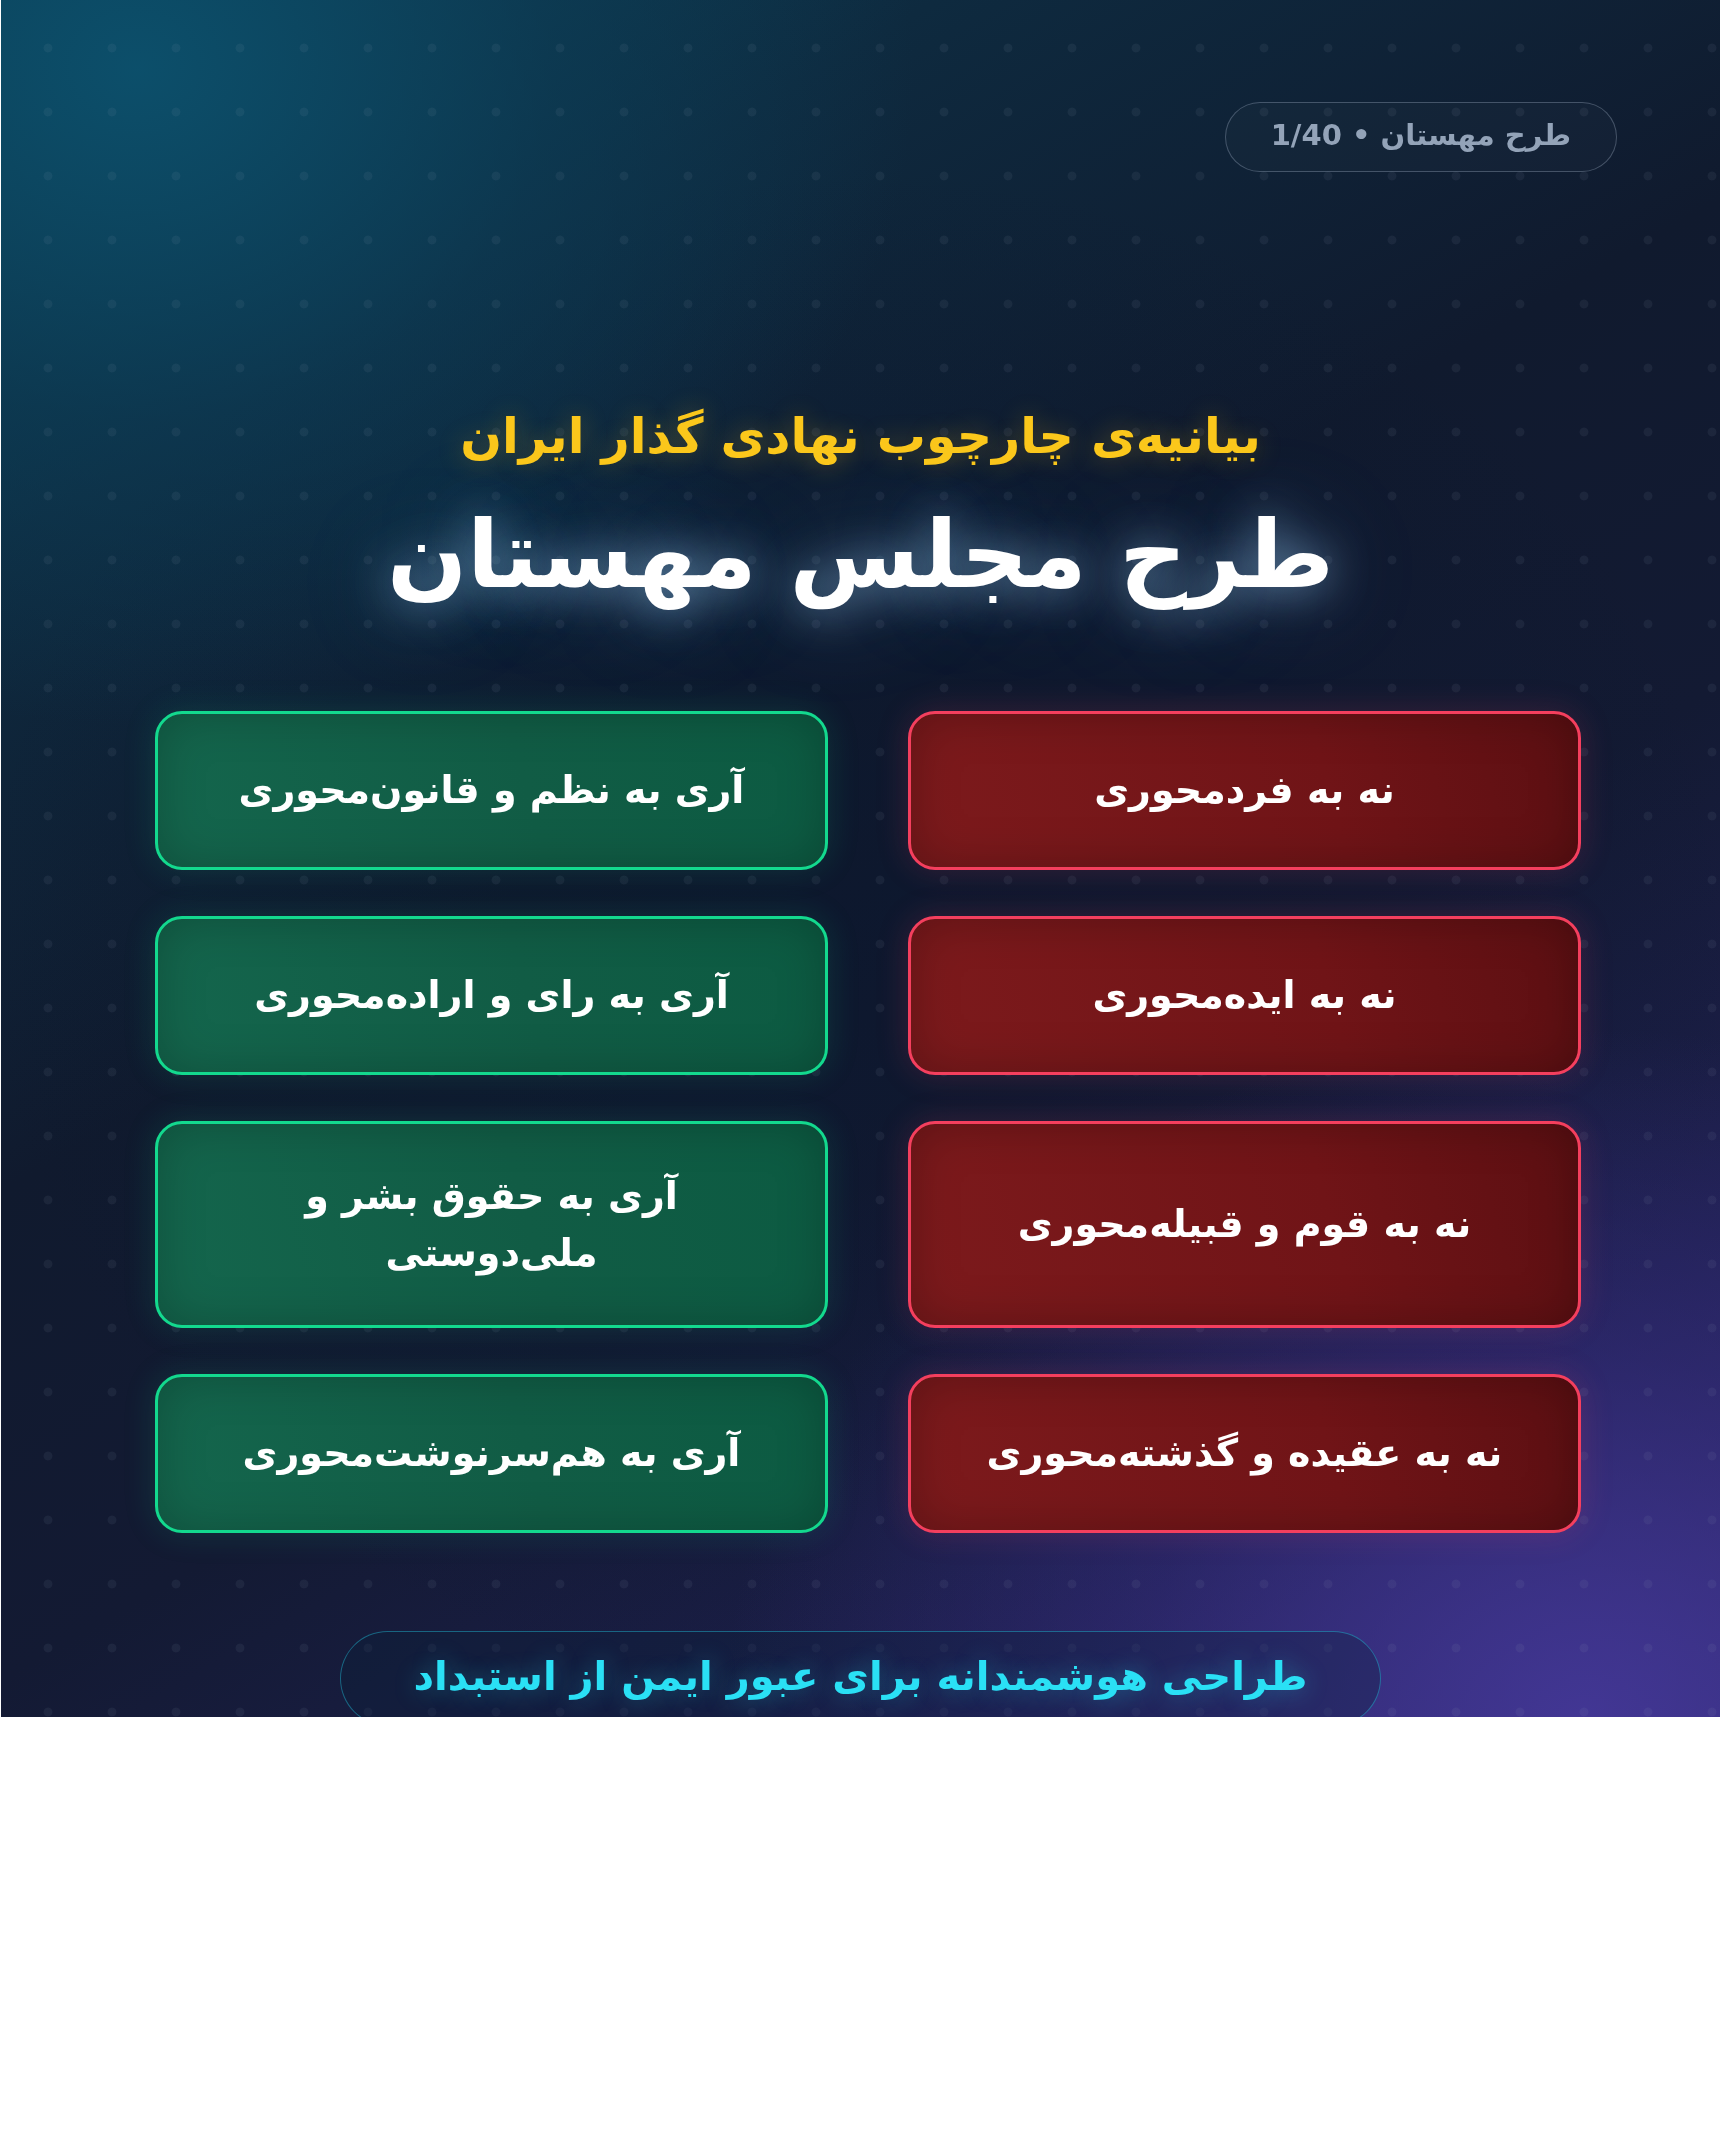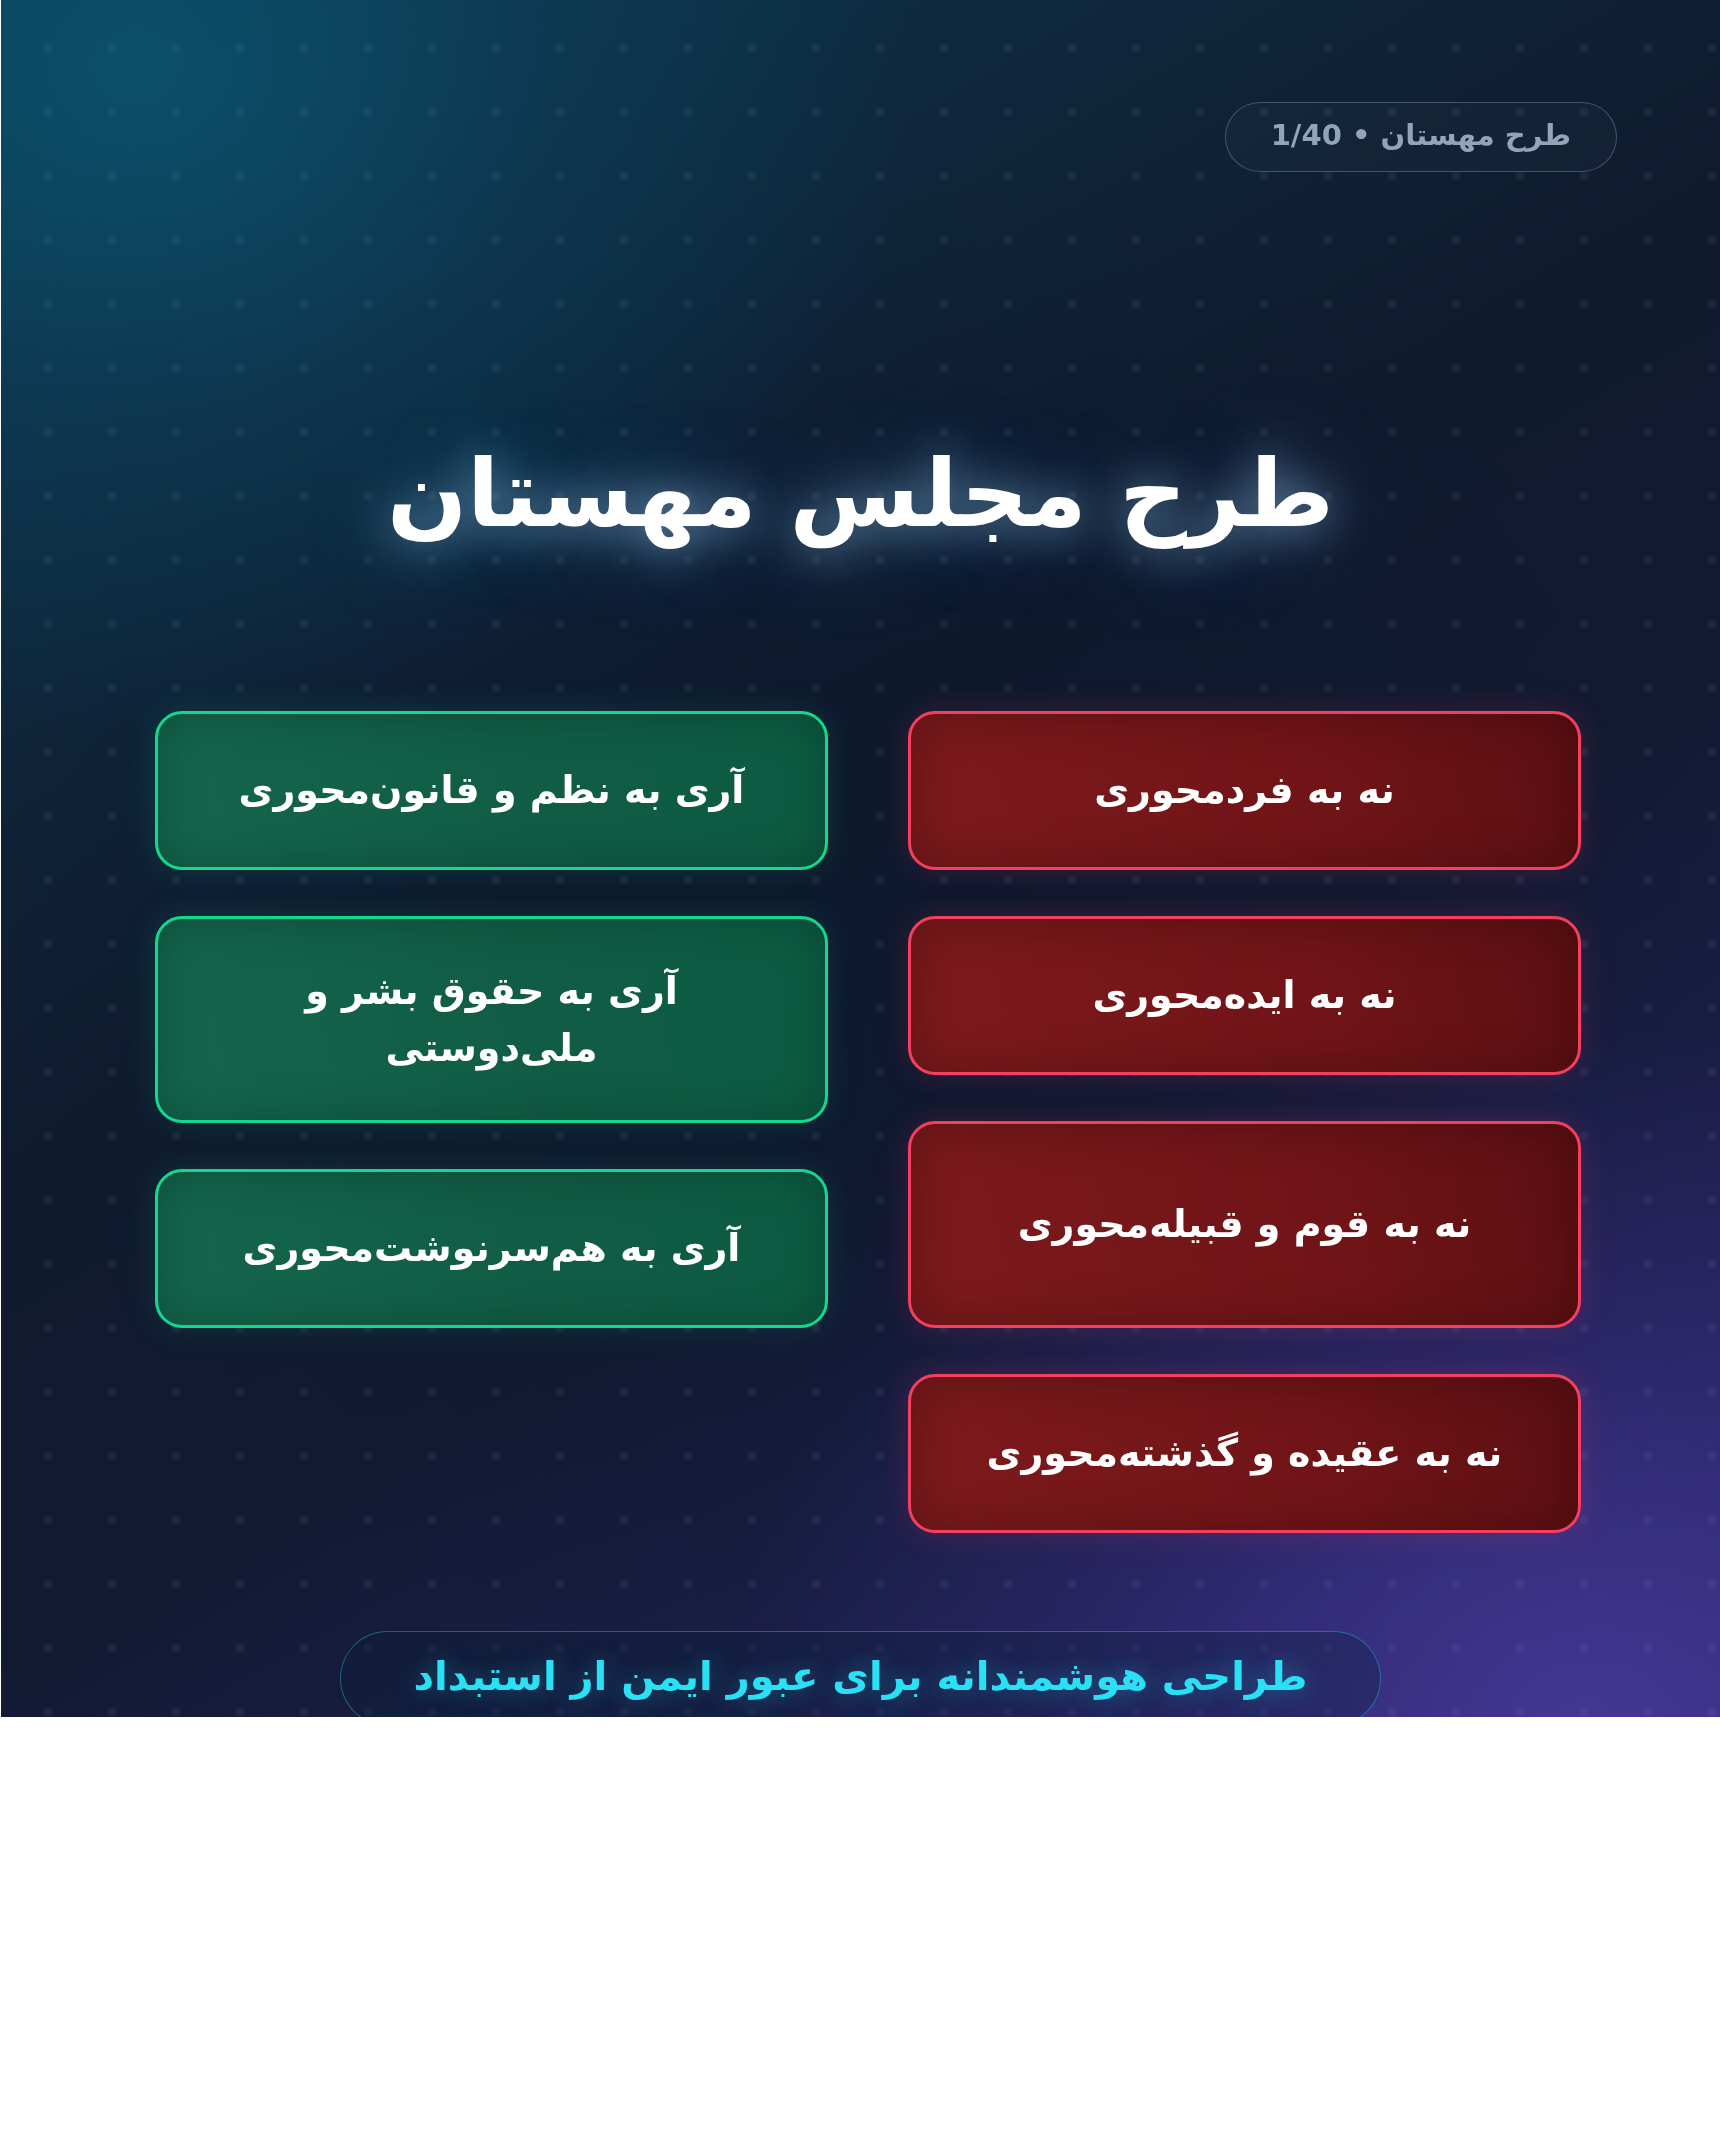--- a/index.html
+++ b/index.html
@@ -127,34 +127,36 @@
 
 <div id="poster">
 
   <div id="dots"></div>
 
   <div class="badge-row">
     <div class="badge">طرح مهستان • 1/40</div>
   </div>
 
   <div class="heading">
+    <div class="eyebrow">بیانیه‌ی چارچوب نهادی گذار ایران</div>
     <div class="title">طرح مجلس مهستان</div>
   </div>
 
   <div class="grid">
 
     <div class="col">
       <div class="card no">نه به فردمحوری</div>
       <div class="card no">نه به ایده‌محوری</div>
       <div class="card no tall">نه به قوم و قبیله‌محوری</div>
       <div class="card no">نه به عقیده و گذشته‌محوری</div>
     </div>
 
     <div class="col">
       <div class="card yes">آری به نظم و قانون‌محوری</div>
+      <div class="card yes">آری به رای و اراده‌محوری</div>
       <div class="card yes tall">آری به حقوق بشر و ملی‌دوستی</div>
       <div class="card yes">آری به هم‌سرنوشت‌محوری</div>
     </div>
 
   </div>
 
   <div class="footer-row">
     <div class="footer-pill">طراحی هوشمندانه برای عبور ایمن از استبداد</div>
   </div>
 

